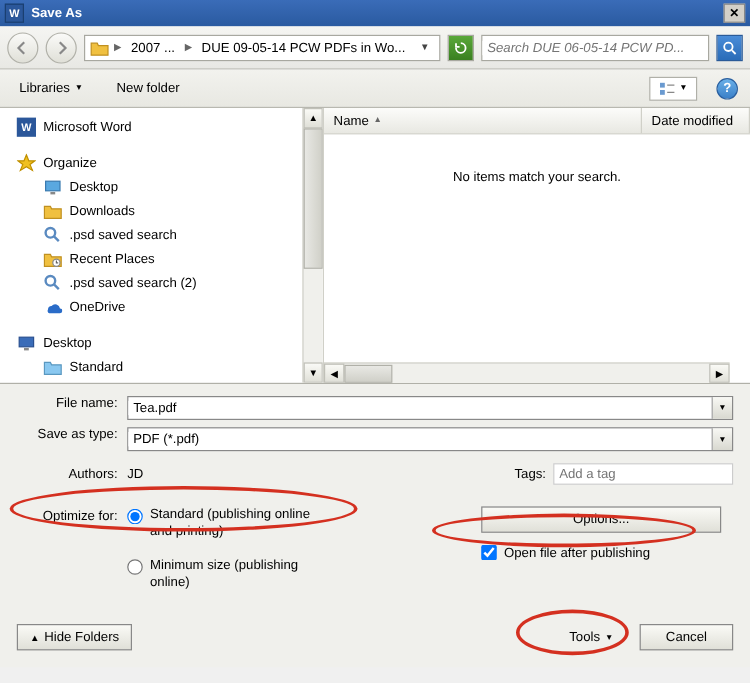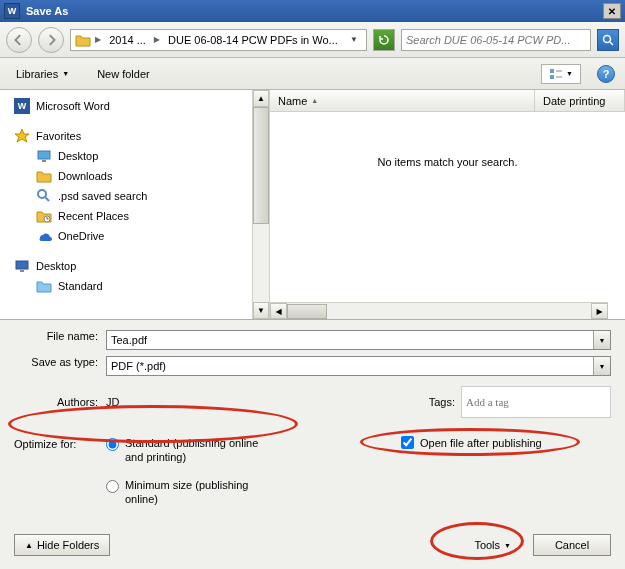--- a/index.html
+++ b/index.html
@@ -41,42 +41,42 @@
 .sb-scroll { position:absolute; right:0; top:0; bottom:0; width:17px; background:#f0f0ec; border-left:1px solid #d0d0c8; display:flex; flex-direction:column;}
 .sb-scroll .arrow { height:17px; background:linear-gradient(#fafaf6,#e0e0d8); border:1px solid #c0c0b8; display:flex; align-items:center; justify-content:center; font-size:8px; cursor:pointer;}
 .sb-scroll .track { flex:1;}
 .sb-scroll .thumb { height:60%; background:linear-gradient(90deg,#e8e8e4,#d0d0c8); border:1px solid #b0b0a8; margin:0;}
 
 .filelist { flex:1; display:flex; flex-direction:column; position:relative;}
 .fl-header { height:22px; background:linear-gradient(#fcfcfa,#e8e8e2); border-bottom:1px solid #d0d0c8; display:flex;}
 .fl-col { padding:3px 8px; border-right:1px solid #d0d0c8; display:flex; align-items:center; gap:4px; cursor:pointer;}
 .fl-col.name { flex:1;}
 .fl-col .sort { font-size:7px; color:#666;}
-.fl-body { flex:1; display:flex; align-items:flex-start; justify-content:center; padding-top:44px; color:#000;}
+.fl-body { flex:1; display:flex; align-items:flex-start; justify-content:center; padding-top:30px; color:#000;}
 .fl-hscroll { position:absolute; bottom:0; left:0; right:17px; height:17px; background:#f0f0ec; border-top:1px solid #d0d0c8; display:flex;}
 .fl-hscroll .arrow { width:17px; background:linear-gradient(#fafaf6,#e0e0d8); border:1px solid #c0c0b8; display:flex; align-items:center; justify-content:center; font-size:8px; cursor:pointer;}
 .fl-hscroll .track { flex:1; display:flex; align-items:center;}
 .fl-hscroll .thumb { width:40px; height:15px; background:linear-gradient(#e8e8e4,#d0d0c8); border:1px solid #b0b0a8;}
 
 .form { padding: 10px 14px; background:#f0f0ec; }
 .form-row { display:flex; align-items:flex-start; margin-bottom:6px;}
 .form-row label { width:92px; text-align:right; padding-right:8px;}
 .combo { flex:1; height:20px; border:1px solid #888; background:#fff; display:flex; align-items:center;}
 .combo input { flex:1; border:none; outline:none; padding:0 4px; font-size:11px;}
 .combo .drop { width:17px; height:18px; background:linear-gradient(#f8f8f4,#d8d8d0); border-left:1px solid #a0a0a0; display:flex; align-items:center; justify-content:center; font-size:7px; cursor:pointer;}
 
 .meta-row { display:flex; align-items:center; margin-top:10px;}
 .meta-row .lbl { width:92px; text-align:right; padding-right:8px;}
 .meta-row .val { }
 .meta-row .tags-lbl { margin-left:auto; padding-right:6px;}
-.meta-row .tags-input { width:150px; height:32px; border:1px solid #ccc; padding:0 4px; color:#999; font-style:normal;font-family:Liberation Serif, serif;}
+.meta-row .tags-input { width:150px; height:18px; border:1px solid #ccc; padding:0 4px; color:#999; font-style:normal;}
 
 .opt-row { display:flex; margin-top:18px;}
 .opt-left { display:flex;}
-.opt-lbl { width:92px; text-align:left; padding-right:8px; padding-top:2px;}
+.opt-lbl { width:92px; text-align:right; padding-right:8px; padding-top:2px;}
 .radio-group { display:flex; flex-direction:column; gap:14px;}
 .radio-item { display:flex; align-items:flex-start; gap:6px; cursor:pointer;}
 .radio-item input { margin-top:2px;}
 .radio-item .rtxt { max-width:150px; line-height:14px;}
 .opt-right { margin-left:auto; width:230px;}
 .options-btn { width:200px; height:22px; background:linear-gradient(#fafaf6,#e0e0d8); border:1px solid #888; cursor:pointer; margin-bottom:10px; margin-left:20px;}
 .check-item { display:flex; align-items:center; gap:6px; cursor:pointer; margin-left:20px;}
 
 .footer { display:flex; align-items:center; padding:18px 14px 14px; gap:10px; background:#f0f0ec;}
 .hide-btn { height:22px; padding:0 10px; background:linear-gradient(#fafaf6,#e0e0d8); border:1px solid #888; cursor:pointer; display:flex; align-items:center; gap:4px;}
@@ -107,23 +107,23 @@
   <div class="nav-btn">
     <svg viewBox="0 0 10 10">
         <path d="M4 1 L8 5 L4 9" stroke="#888" fill="none" stroke-width="1.5"></path>
       </svg>
   </div>
   <div class="address">
     <svg class="folder-icon" viewBox="0 0 16 14">
         <path class="folder-svg" d="M1 3 h5 l1 2 h8 v8 h-14 z"></path>
       </svg>
     <span class="sep">▶</span>
-    <span class="crumb">2014 ...</span>
+    <span class="crumb">2007 ...</span>
     <span class="sep">▶</span>
-    <span class="crumb" style="flex:1">DUE 06-08-14 PCW PDFs in Wo...</span>
+    <span class="crumb" style="flex:1">DUE 09-05-14 PCW PDFs in Wo...</span>
     <span class="drop">▼</span>
   </div>
   <div class="refresh-btn">
     <svg width="12" height="12" viewBox="0 0 12 12">
         <path d="M6 2 a4 4 0 1 1 -4 4" stroke="#fff" fill="none" stroke-width="1.5"></path>
         <path d="M2 2 l0 3 l3 0" stroke="#fff" fill="none" stroke-width="1.5"></path>
       </svg>
   </div>
   <div class="search-box">
     <input placeholder="Search DUE 06-05-14 PCW PD..." style="">
@@ -165,21 +165,21 @@
             <div style="width:16px;height:16px;background:#2b579a;color:#fff;font-size:9px;font-weight:bold;display:flex;align-items:center;justify-content:center">W</div>
           </span>
           <span>Microsoft Word</span>
         </div>
         <div class="sb-item top">
           <span class="sb-icon">
             <svg width="16" height="16" viewBox="0 0 16 16">
               <path d="M8 1 l2 5 5 0 -4 3 2 5 -5 -3 -5 3 2 -5 -4 -3 5 0 z" fill="#f0c020" stroke="#c09000"></path>
             </svg>
           </span>
-          <span>Favorites</span>
+          <span>Organize</span>
         </div>
         <div class="sb-item indent">
           <span class="sb-icon">
             <svg width="16" height="16" viewBox="0 0 16 16">
               <rect x="2" y="3" width="12" height="8" fill="#5aa8e0" stroke="#3a7ab0"></rect>
               <rect x="6" y="12" width="4" height="2" fill="#888"></rect>
             </svg>
           </span>
           <span>Desktop</span>
         </div>
@@ -202,20 +202,29 @@
         </div>
         <div class="sb-item indent">
           <span class="sb-icon">
             <svg width="16" height="14" viewBox="0 0 16 14">
               <path d="M1 3 h5 l1 2 h8 v8 h-14 z" fill="#f0c040" stroke="#c09020"></path>
               <circle cx="11" cy="10" r="3" fill="#fff" stroke="#888"></circle>
               <path d="M11 8 v2 h1.5" stroke="#666" fill="none"></path>
             </svg>
           </span>
           <span>Recent Places</span>
+        </div>
+        <div class="sb-item indent">
+          <span class="sb-icon">
+            <svg width="16" height="16" viewBox="0 0 16 16">
+              <circle cx="6" cy="6" r="4" fill="none" stroke="#5a8ac0" stroke-width="2"></circle>
+              <line x1="9" y1="9" x2="13" y2="13" stroke="#5a8ac0" stroke-width="2"></line>
+            </svg>
+          </span>
+          <span>.psd saved search (2)</span>
         </div>
         <div class="sb-item indent">
           <span class="sb-icon">
             <svg width="16" height="12" viewBox="0 0 16 12">
               <path d="M4 8 a3 3 0 0 1 3 -3 a4 4 0 0 1 7 2 a2 2 0 0 1 0 4 h-9 a2 2 0 0 1 -1 -3 z" fill="#2a6cc8"></path>
             </svg>
           </span>
           <span>OneDrive</span>
         </div>
         <div class="sb-item top">
@@ -244,21 +253,21 @@
       <div class="arrow">▼</div>
     </div>
   </div>
   <div class="filelist">
     <div class="fl-header">
       <div class="fl-col name">
         <span>Name</span>
         <span class="sort">▲</span>
       </div>
       <div class="fl-col" style="width:90px">
-        <span>Date printing</span>
+        <span>Date modified</span>
       </div>
     </div>
     <div class="fl-body">
       <span>No items match your search.</span>
     </div>
     <div class="fl-hscroll">
       <div class="arrow">◀</div>
       <div class="track">
           <div class="thumb"></div>
         </div>
@@ -296,20 +305,21 @@
           <input type="radio" name="opt" checked="" style="">
           <span class="rtxt">Standard (publishing online and printing)</span>
         </label>
         <label class="radio-item">
           <input type="radio" name="opt" style="">
           <span class="rtxt">Minimum size (publishing online)</span>
         </label>
       </div>
     </div>
     <div class="opt-right">
+      <button class="options-btn">Options...</button>
       <label class="check-item">
         <input type="checkbox" checked="" style="">
         <span>Open file after publishing</span>
       </label>
     </div>
   </div>
 
   <div class="circle-annot" style="left:8px; top:85px; width:290px; height:38px;"></div>
   <div class="circle-annot" style="left:360px; top:108px; width:220px; height:28px;"></div>
 </div>

